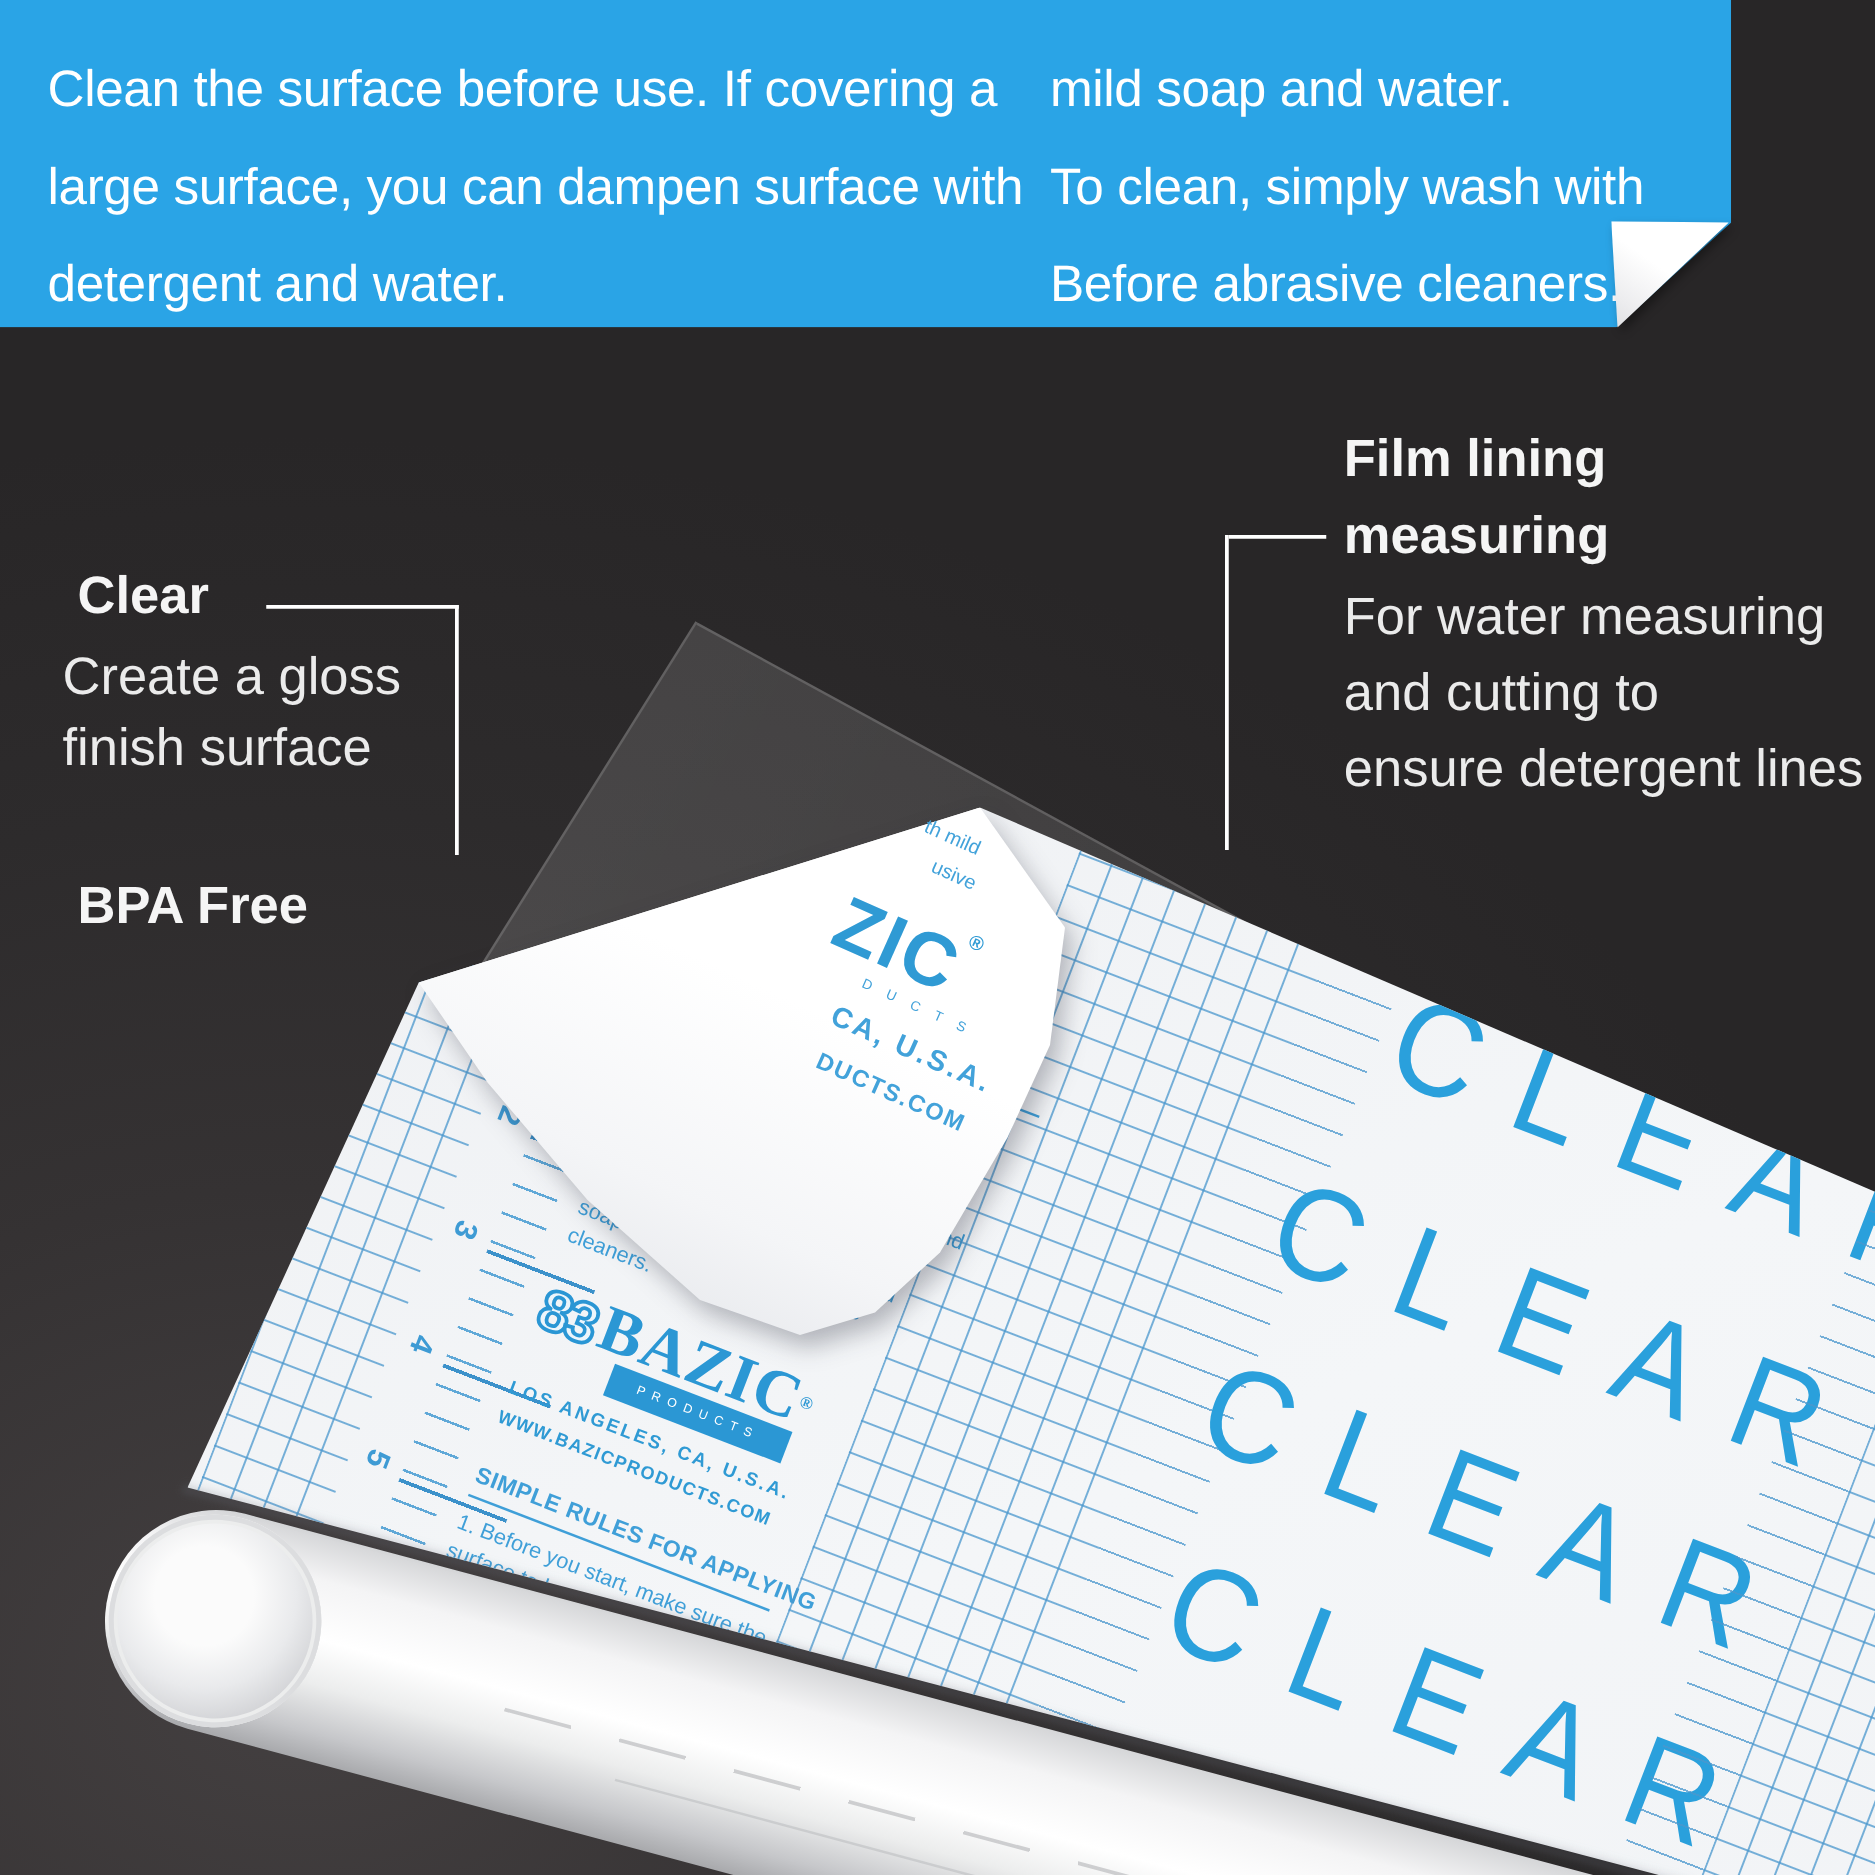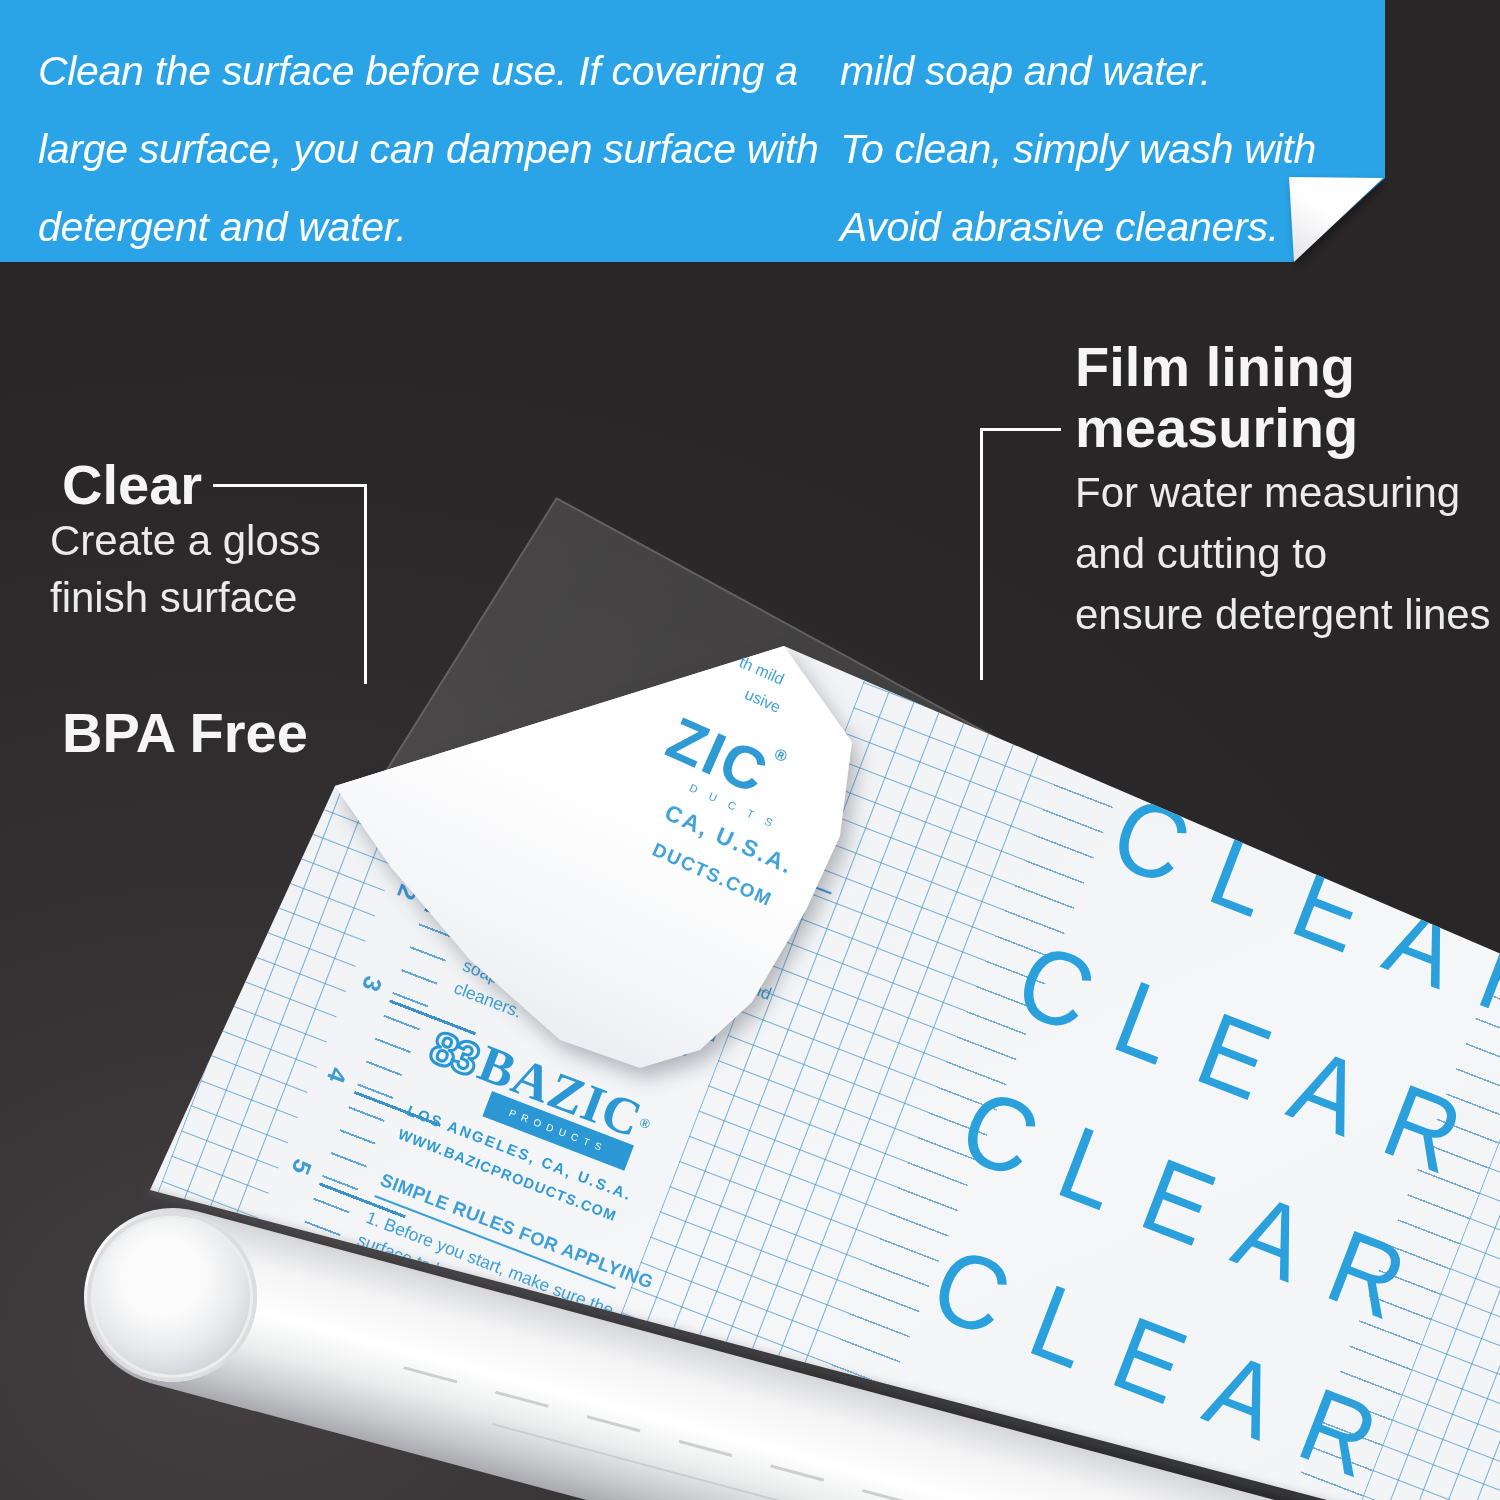--- a/index.html
+++ b/index.html
@@ -135,21 +135,21 @@
   .banner-text{position:absolute;color:#ffffff;font-size:41px;letter-spacing:-0.3px;line-height:78px;}
   .fold-wrap{position:absolute;left:1286px;top:174px;width:102px;height:92px;z-index:11;
     filter:drop-shadow(3px 4px 4px rgba(0,0,0,0.35));}
   .fold{
     position:absolute;inset:0;
     clip-path:polygon(3px 3px,97px 4px,8px 88px);
     background:linear-gradient(215deg,#ffffff 50%,#ececee 80%,#dcdde0 100%);
   }
 
   
-  .callout-title{position:absolute;color:#f5f5f5;font-weight:bold;font-size:56px;z-index:12;}
+  .callout-title{position:absolute;color:#f5f5f5;font-weight:bold;font-size:42px;z-index:12;}
   .callout-body{position:absolute;color:#ebebeb;font-size:42px;z-index:12;}
   .bracket{position:absolute;background:#ffffff;z-index:12;}
 </style>
 </head>
 <body>
 
 <div id="stage">
 
   <div class="film"></div>
   <div class="film-edge left"></div>
@@ -227,30 +227,30 @@
   <div class="curl-wrap">
     <div class="curl"></div>
     <div class="curl-item nowrap" style="left:408px;top:22px;font-size:16px;">th mild</div>
     <div class="curl-item nowrap" style="left:414px;top:52px;font-size:16px;">usive</div>
     <div class="curl-item nowrap" style="left:336px;top:84px;font-size:60px;font-weight:bold;letter-spacing:2px;color:#2f9ad4;"><span>ZIC</span><span style="font-size:16px;vertical-align:top;">®</span></div>
     <div class="curl-item nowrap" style="left:356px;top:160px;font-size:11px;letter-spacing:5px;">D U C T S</div>
     <div class="curl-item nowrap" style="left:330px;top:186px;font-size:23px;font-weight:bold;letter-spacing:2.5px;">CA, U.S.A.</div>
     <div class="curl-item nowrap" style="left:318px;top:224px;font-size:19px;font-weight:bold;letter-spacing:1.5px;">DUCTS.COM</div>
   </div>
 
-  <div class="banner" style="background:#2aa4e6;font-style:italic;" x-color="#2aa4e6">
+  <div class="banner" style="background:#2aa4e6;" x-color="#2aa4e6">
     <div class="banner-text" style="left:38px;top:32px;">
       <div class="nowrap">Clean the surface before use. If covering a</div>
       <div class="nowrap">large surface, you can dampen surface with</div>
       <div class="nowrap">detergent and water.</div>
     </div>
     <div class="banner-text" style="left:840px;top:32px;">
       <div class="nowrap">mild soap and water.</div>
       <div class="nowrap">To clean, simply wash with</div>
-      <div class="nowrap">Avoid abrasive cleaners.</div>
+      <div class="nowrap">Before abrasive cleaners.</div>
     </div>
   </div>
   <div class="fold-wrap">
     <div class="fold"></div>
   </div>
 
   <div class="callout-title nowrap" style="left:62px;top:452px;">Clear</div>
   <div class="bracket" style="left:213px;top:484px;width:154px;height:3px;"></div>
   <div class="bracket" style="left:364px;top:484px;width:3px;height:200px;"></div>
   <div class="callout-body" style="left:50px;top:512px;line-height:57px;">

